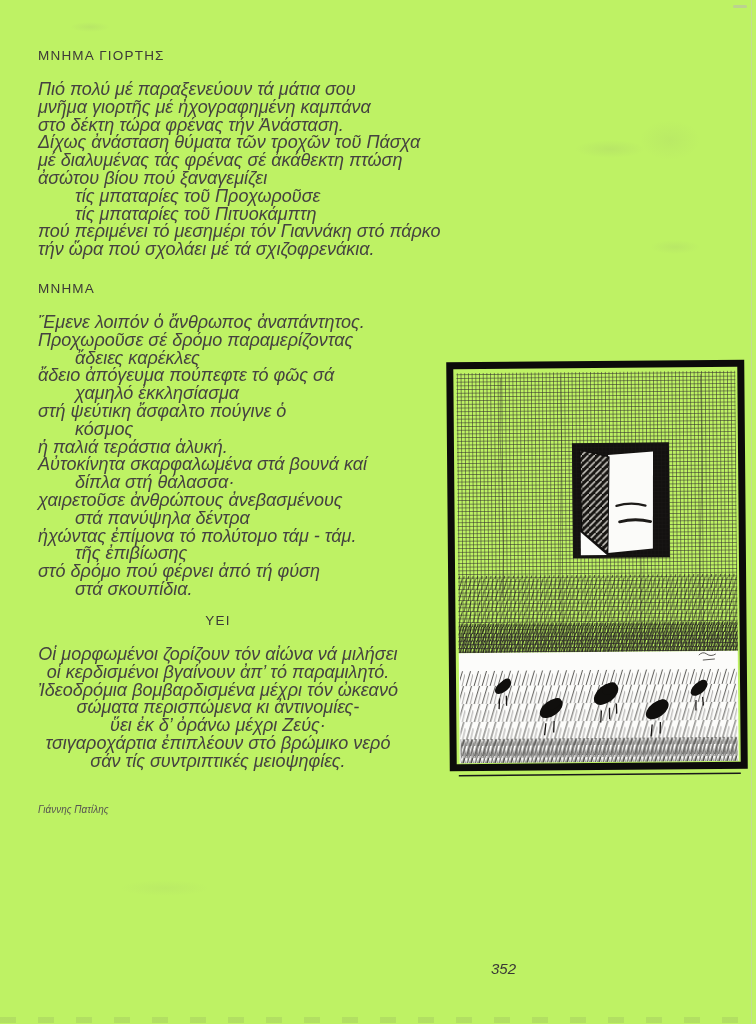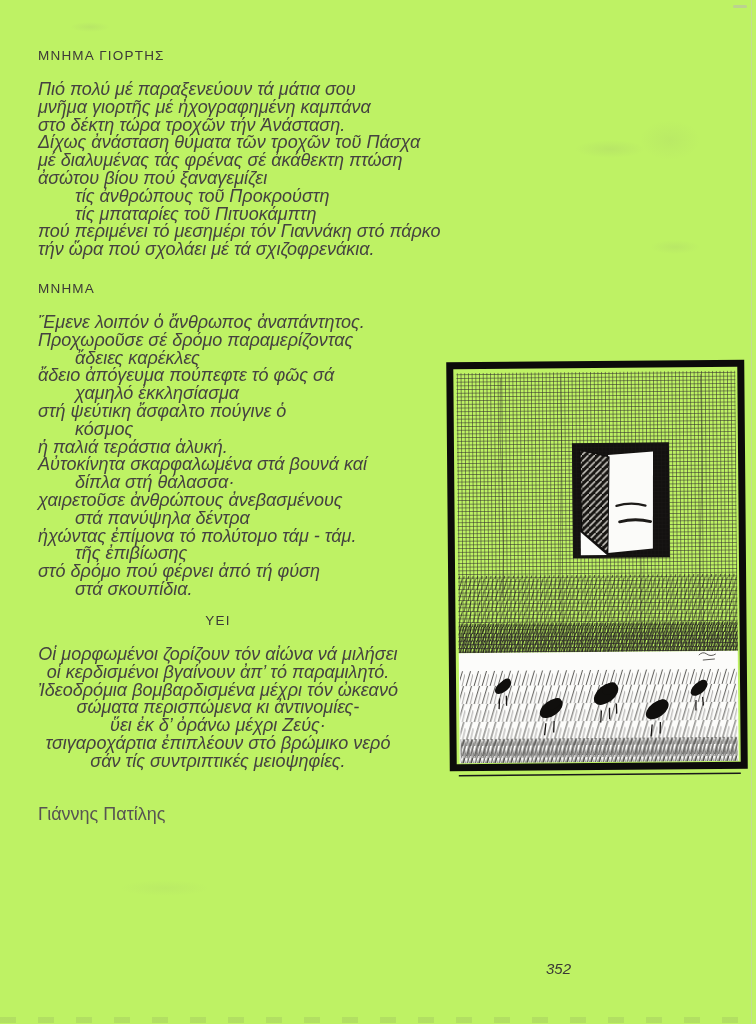--- a/index.html
+++ b/index.html
@@ -9,22 +9,22 @@
   
   .poem{position:absolute;left:38px;white-space:nowrap;}
   .poem h2{margin:0 0 18px 0;font-size:13.5px;font-weight:normal;letter-spacing:1.2px;
            color:#3d3a38;font-style:normal;}
   .plines{font-style:italic;font-size:18px;line-height:17.8px;color:#454240;}
   .pline{white-space:nowrap;}
   .pline.ind{padding-left:37px;}
   #poem-1{top:48px;}
   #poem-2{top:281px;}
   #poem-3{top:613px;text-align:center;}
-  .author{position:absolute;left:38px;top:804px;font-size:18px;color:#575452;}
-  .pagenum{position:absolute;left:491px;top:960px;width:80px;text-align:right;
+  .author{position:absolute;left:38px;top:804px;font-style:italic;font-size:10px;color:#575452;}
+  .pagenum{position:absolute;left:491px;top:960px;width:80px;text-align:left;
            font-size:15px;color:#3a3836;font-style:italic;}
 
   
   .illus{position:absolute;left:440px;top:325px;width:310px;height:455px;}
 
   
   .edge-right{position:absolute;left:751px;top:0;width:1px;height:1024px;background:#c6c6c4;opacity:.5;}
   .smudge{position:absolute;border-radius:50%;pointer-events:none;}
   .sm1{left:575px;top:140px;width:70px;height:18px;background:radial-gradient(closest-side,rgba(130,128,124,.10),transparent);}
   .sm2{left:650px;top:240px;width:50px;height:14px;background:radial-gradient(closest-side,rgba(130,128,124,.09),transparent);}
@@ -38,25 +38,25 @@
 </head>
 <body>
 
 <div class="page">
 
   <section class="poem" id="poem-1">
     <h2>ΜΝΗΜΑ ΓΙΟΡΤΗΣ</h2>
     <div class="plines">
         <div class="pline">Πιό πολύ μέ παραξενεύουν τά μάτια σου</div>
         <div class="pline">μνῆμα γιορτῆς μέ ἠχογραφημένη καμπάνα</div>
-        <div class="pline">στό δέκτη τώρα τροχῶν τήν Ἀνάσταση.</div>
+        <div class="pline">στό δέκτη τώρα φρένας τήν Ἀνάσταση.</div>
         <div class="pline">Δίχως ἀνάσταση θύματα τῶν τροχῶν τοῦ Πάσχα</div>
         <div class="pline">μέ διαλυμένας τάς φρένας σέ ἀκάθεκτη πτώση</div>
         <div class="pline">ἀσώτου βίου πού ξαναγεμίζει</div>
-        <div class="pline ind">τίς ἀνθρώπους τοῦ Προκρούστη</div>
+        <div class="pline ind">τίς μπαταρίες τοῦ Προχωροῦσε</div>
         <div class="pline ind">τίς μπαταρίες τοῦ Πιτυοκάμπτη</div>
         <div class="pline">πού περιμένει τό μεσημέρι τόν Γιαννάκη στό πάρκο</div>
         <div class="pline">τήν ὥρα πού σχολάει μέ τά σχιζοφρενάκια.</div>
       </div>
   </section>
 
   <section class="poem" id="poem-2">
     <h2>ΜΝΗΜΑ</h2>
     <div class="plines">
         <div class="pline">Ἔμενε λοιπόν ὁ ἄνθρωπος ἀναπάντητος.</div>

